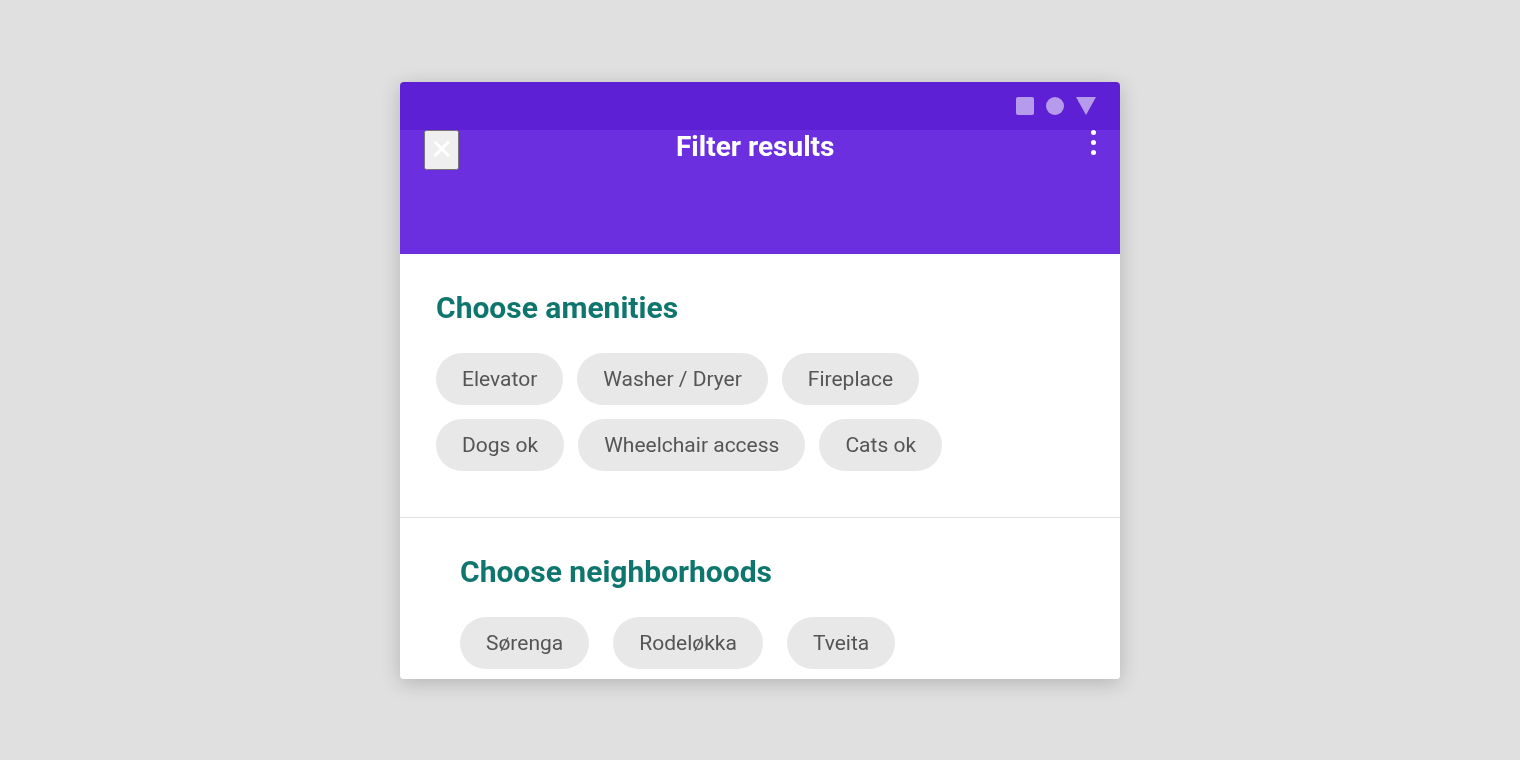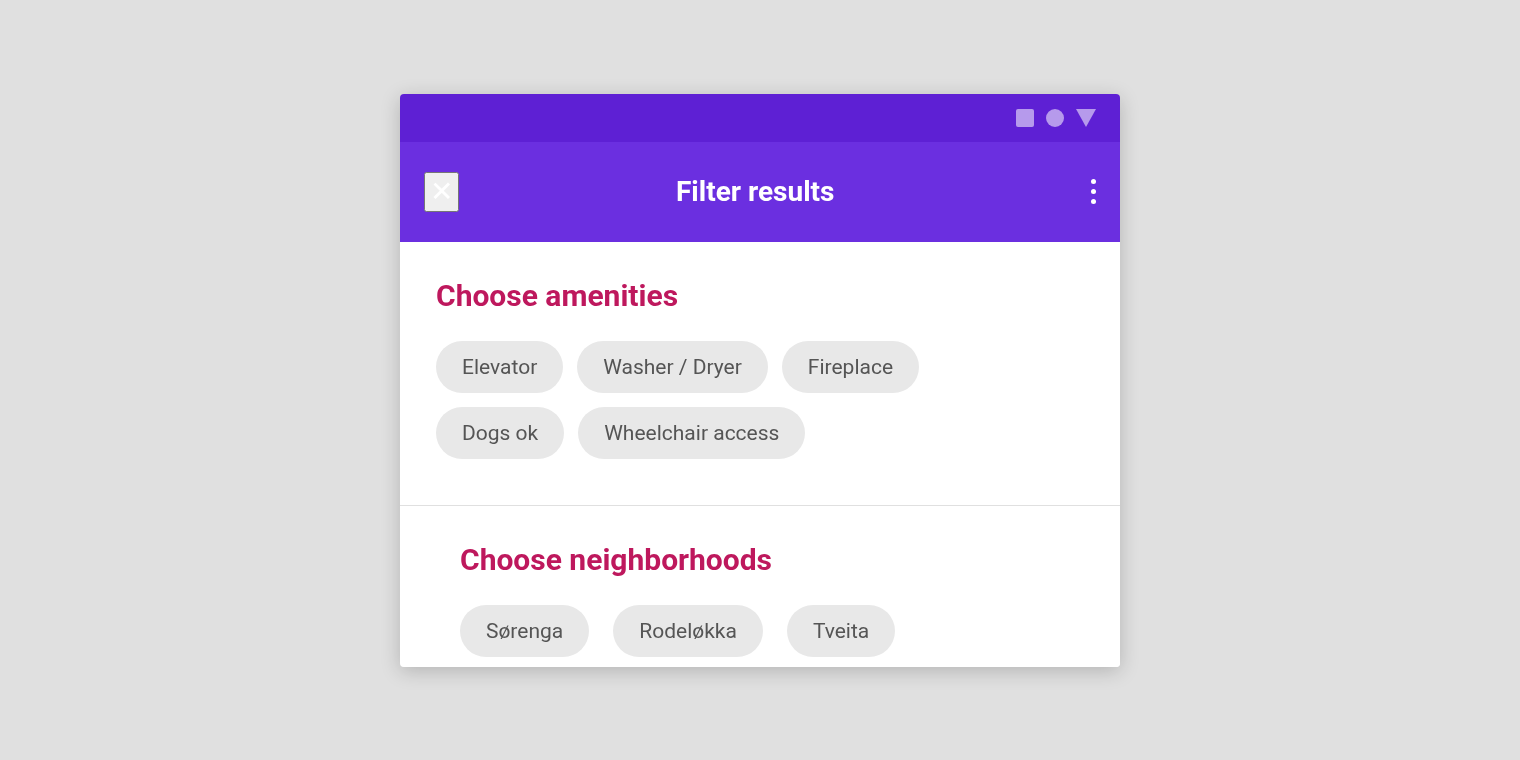--- a/index.html
+++ b/index.html
@@ -50,23 +50,23 @@
       width: 0;
       height: 0;
       border-left: 10px solid transparent;
       border-right: 10px solid transparent;
       border-top: 18px solid rgba(255,255,255,0.55);
     }
 
     
     .app-bar {
       background-color: #6b2fe0;
-      height: 100px;
-      display: flex;
-      align-items: center;
+      height: 124px;
+      display: flex;
+      align-items: flex-start;
       padding: 0 24px;
       gap: 24px;
     }
 
     .close-button {
       color: white;
       font-size: 28px;
       cursor: pointer;
       font-weight: 300;
       line-height: 1;
@@ -109,21 +109,21 @@
 
     
     .section {
       padding: 36px 36px 32px 36px;
       border-bottom: 1px solid #e0e0e0;
     }
 
     .section-title {
       font-size: 30px;
       font-weight: 700;
-      color: #be185d;
+      color: #0f766e;
       margin-bottom: 28px;
     }
 
     .chips-row {
       display: flex;
       flex-wrap: wrap;
       gap: 14px;
       margin-bottom: 14px;
     }
 
@@ -180,20 +180,21 @@
     <div class="section">
       <div class="section-title">Choose amenities</div>
       <div class="chips-row">
         <button class="chip">Elevator</button>
         <button class="chip">Washer / Dryer</button>
         <button class="chip">Fireplace</button>
       </div>
       <div class="chips-row">
         <button class="chip">Dogs ok</button>
         <button class="chip">Wheelchair access</button>
+        <button class="chip">Cats ok</button>
       </div>
     </div>
 
     <div class="section-partial">
       <div class="section-title">Choose neighborhoods</div>
       <div class="neighborhoods-chips">
         <button class="chip">Sørenga</button>
         <button class="chip">Rodeløkka</button>
         <button class="chip">Tveita</button>
       </div>

